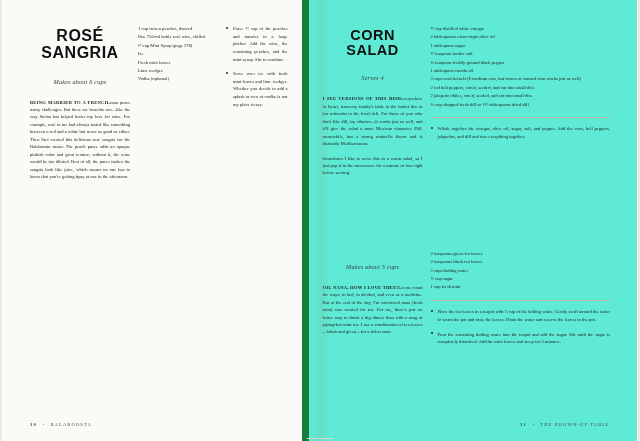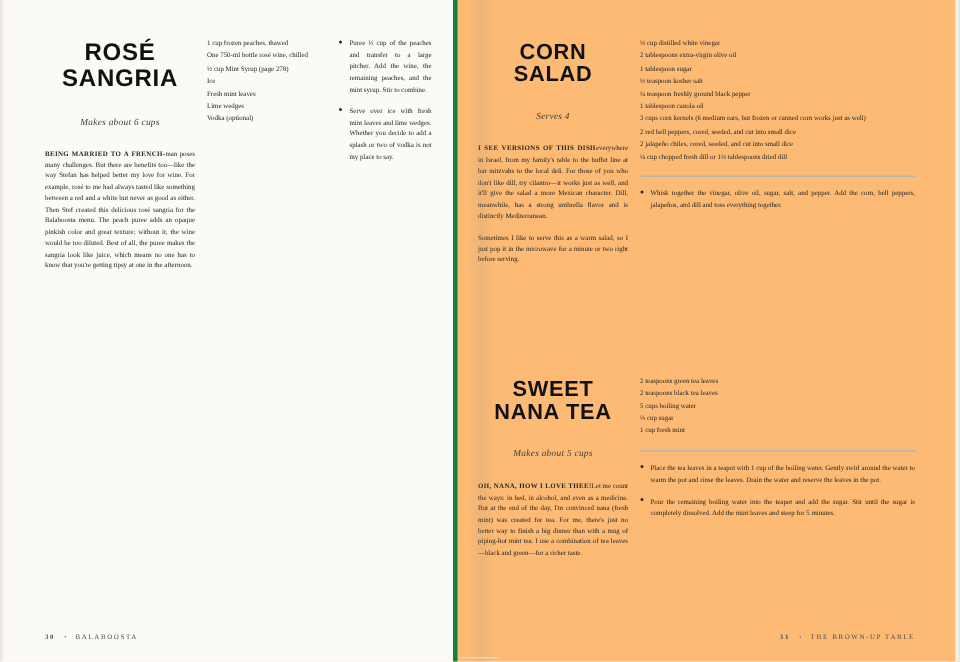--- a/index.html
+++ b/index.html
@@ -28,22 +28,22 @@
     box-sizing: border-box;
   }
   .page-left {
     width: 320px;
     padding: 22px 14px 0 30px;
     background: #fbfaf7;
   }
   .page-right {
     width: 359px;
     padding: 22px 30px 0 14px;
-    background: #fdba74;
-    border-left: 3px solid #15803d;
+    background: #5eead4;
+    border-left: 7px solid #15803d;
   }
   .gutter-shadow {
     position: absolute;
     left: 320px;
     top: 0;
     width: 10px;
     height: 441px;
     background: linear-gradient(to right, rgba(150,140,125,0.16), rgba(150,140,125,0.0));
     pointer-events: none;
   }
@@ -272,21 +272,20 @@
             <span>Whisk together the vinegar, olive oil, sugar, salt, and pepper. Add the corn, bell peppers, jalapeños, and dill and toss everything together.</span>
           </div>
         </div>
       </div>
     </div>
 
     <div class="spacer-lg"></div>
 
     <div class="recipe">
       <div class="col-title">
-        <div class="recipe-title small">SWEET NANA TEA</div>
         <div class="yield">Makes about 5 cups</div>
         <div class="headnote">
           <span class="headnote-head">OH, NANA, HOW I LOVE THEE!</span><span>Let me count the ways: in bed, in alcohol, and even as a medicine. But at the end of the day, I'm convinced nana (fresh mint) was created for tea. For me, there's just no better way to finish a big dinner than with a mug of piping-hot mint tea. I use a combination of tea leaves—black and green—for a richer taste.</span>
         </div>
       </div>
 
       <div class="col-wide">
         <div class="ingredients">
           <div>2 teaspoons green tea leaves</div>
           <div>2 teaspoons black tea leaves</div>

